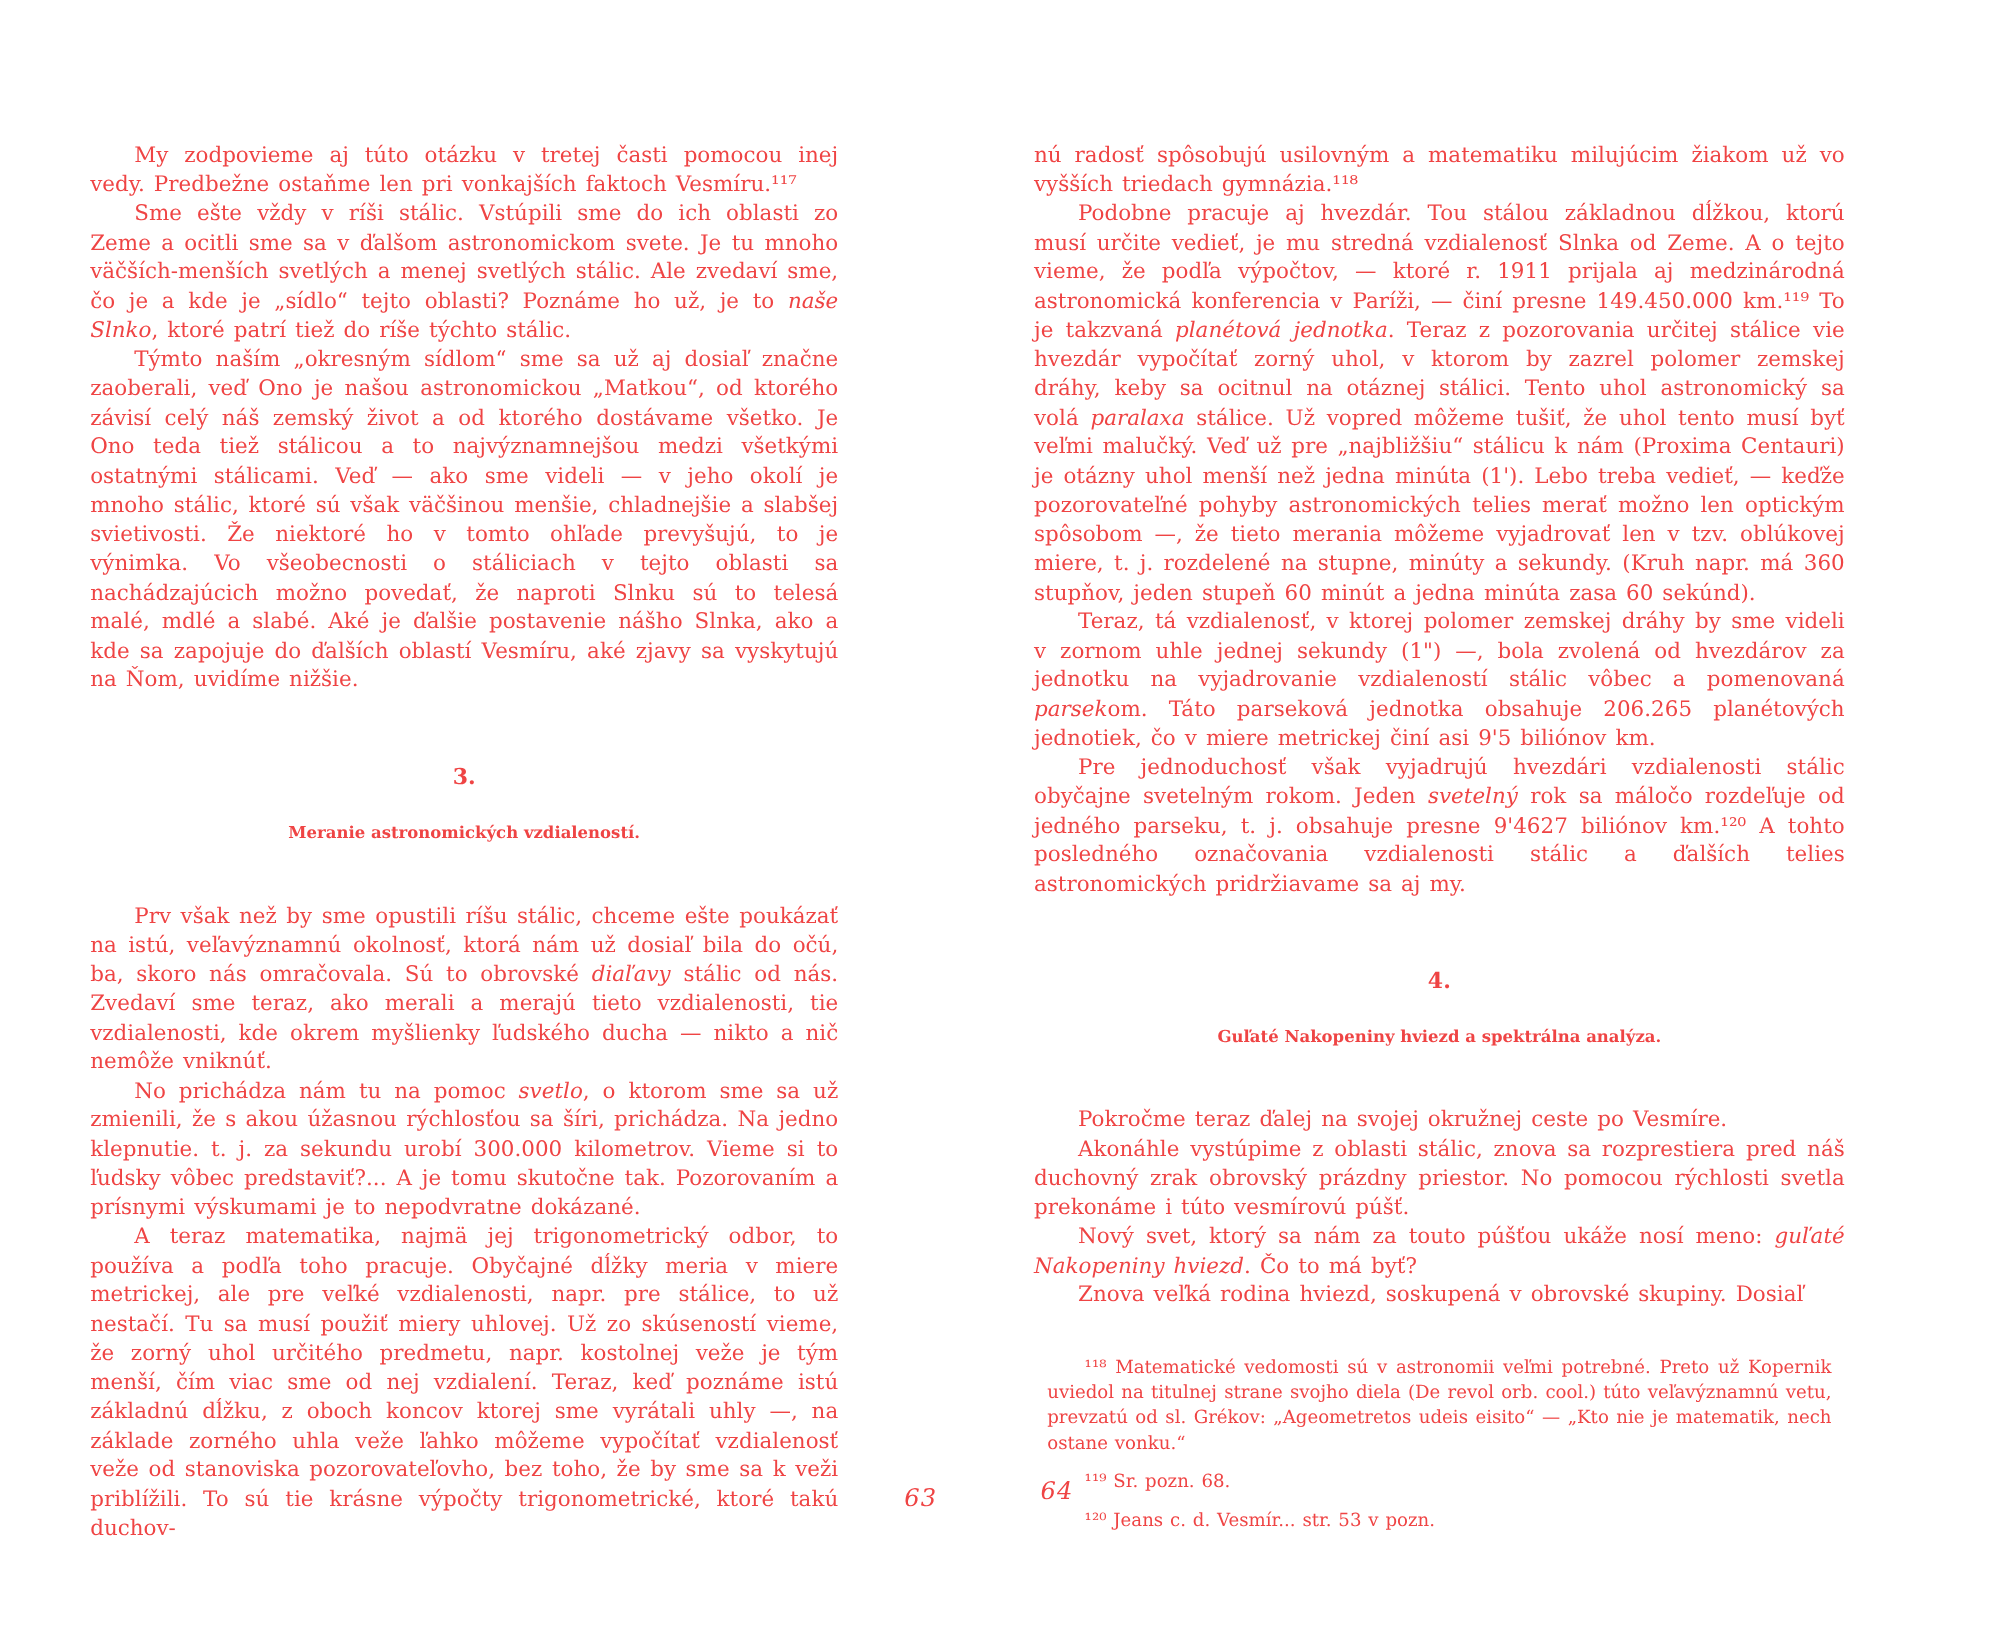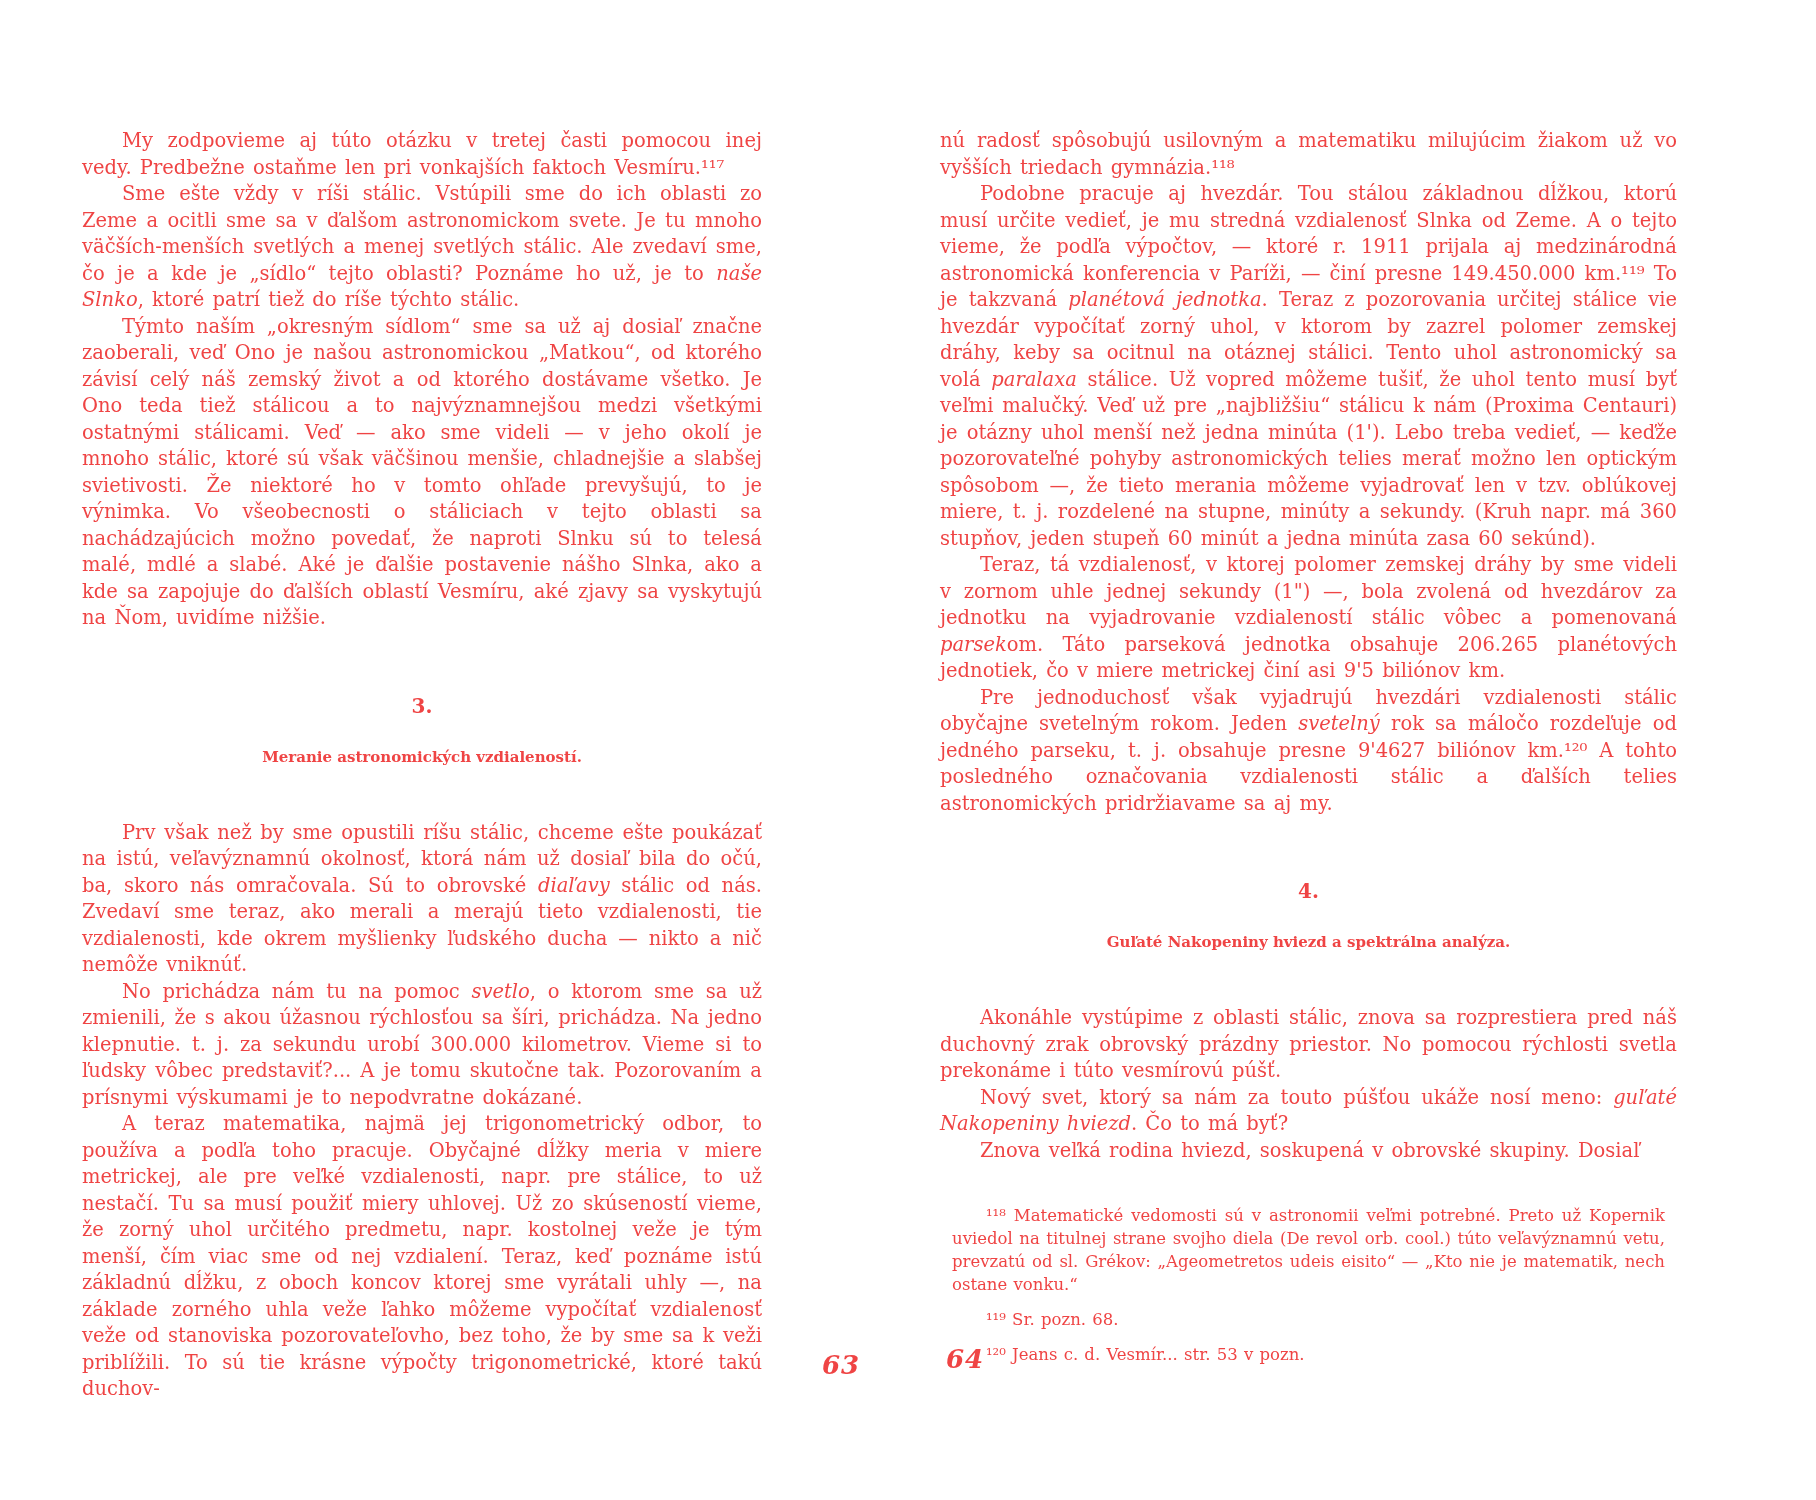--- a/index.html
+++ b/index.html
@@ -52,22 +52,22 @@
   }
   .blk-footnote {
     margin: 12px;
     text-align: justify;
     text-indent: 34px;
     word-spacing: 1px;
   }
 
   .page-number {
     position: absolute;
-    font-size: 26px;
-    font-weight: bold;
+    font-size: 22px;
+    font-weight: normal;
     font-style: italic;
     letter-spacing: 1px;
   }
   .pn-left  { left: 822px; top: 1350px; }
   .pn-right { left: 946px; top: 1344px; }
 </style>
 </head>
 <body>
 
 <div class="scan">
@@ -86,20 +86,21 @@
   </section>
 
   <section class="page page-right">
     <div class="text-block">
         <p class="blk-para_cont">nú radosť spôsobujú usilovným a matematiku milujúcim žiakom už vo vyšších triedach gymnázia.¹¹⁸</p>
         <p class="blk-para">Podobne pracuje aj hvezdár. Tou stálou základnou dĺžkou, ktorú musí určite vedieť, je mu stredná vzdialenosť Slnka od Zeme. A o tejto vieme, že podľa výpočtov, — ktoré r. 1911 prijala aj medzinárodná astronomická konferencia v Paríži, — činí presne 149.450.000 km.¹¹⁹ To je takzvaná <i>planétová jednotka</i>. Teraz z pozorovania určitej stálice vie hvezdár vypočítať zorný uhol, v ktorom by zazrel polomer zemskej dráhy, keby sa ocitnul na otáznej stálici. Tento uhol astronomický sa volá <i>paralaxa</i> stálice. Už vopred môžeme tušiť, že uhol tento musí byť veľmi malučký. Veď už pre „najbližšiu“ stálicu k nám (Proxima Centauri) je otázny uhol menší než jedna minúta (1'). Lebo treba vedieť, — keďže pozorovateľné pohyby astronomických telies merať možno len optickým spôsobom —, že tieto merania môžeme vyjadrovať len v tzv. oblúkovej miere, t. j. rozdelené na stupne, minúty a sekundy. (Kruh napr. má 360 stupňov, jeden stupeň 60 minút a jedna minúta zasa 60 sekúnd).</p>
         <p class="blk-para">Teraz, tá vzdialenosť, v ktorej polomer zemskej dráhy by sme videli v zornom uhle jednej sekundy (1") —, bola zvolená od hvezdárov za jednotku na vyjadrovanie vzdialeností stálic vôbec a pomenovaná <i>parsek</i>om. Táto parseková jednotka obsahuje 206.265 planétových jednotiek, čo v miere metrickej činí asi 9'5 biliónov km.</p>
         <p class="blk-para">Pre jednoduchosť však vyjadrujú hvezdári vzdialenosti stálic obyčajne svetelným rokom. Jeden <i>svetelný</i> rok sa máločo rozdeľuje od jedného parseku, t. j. obsahuje presne 9'4627 biliónov km.¹²⁰ A tohto posledného označovania vzdialenosti stálic a ďalších telies astronomických pridržiavame sa aj my.</p>
         <div class="blk-heading_num">4.</div>
         <div class="blk-heading_title">Guľaté Nakopeniny hviezd a spektrálna analýza.</div>
+        <p class="blk-para">Pokročme teraz ďalej na svojej okružnej ceste po Vesmíre.</p>
         <p class="blk-para">Akonáhle vystúpime z oblasti stálic, znova sa rozprestiera pred náš duchovný zrak obrovský prázdny priestor. No pomocou rýchlosti svetla prekonáme i túto vesmírovú púšť.</p>
         <p class="blk-para">Nový svet, ktorý sa nám za touto púšťou ukáže nosí meno: <i>guľaté Nakopeniny hviezd</i>. Čo to má byť?</p>
         <p class="blk-para">Znova veľká rodina hviezd, soskupená v obrovské skupiny. Dosiaľ</p>
       </div>
     <div class="footnotes">
         <div class="blk-footnote">¹¹⁸ Matematické vedomosti sú v astronomii veľmi potrebné. Preto už Kopernik uviedol na titulnej strane svojho diela (De revol orb. cool.) túto veľavýznamnú vetu, prevzatú od sl. Grékov: „Ageometretos udeis eisito“ — „Kto nie je matematik, nech ostane vonku.“</div>
         <div class="blk-footnote">¹¹⁹ Sr. pozn. 68.</div>
         <div class="blk-footnote">¹²⁰ Jeans c. d. Vesmír... str. 53 v pozn.</div>
       </div>
   </section>

